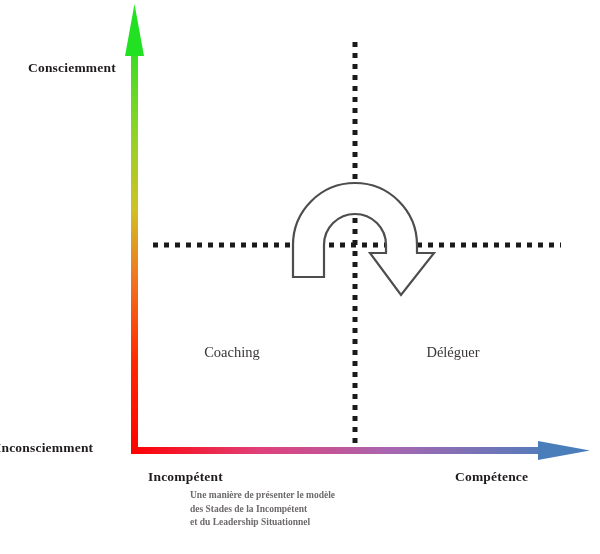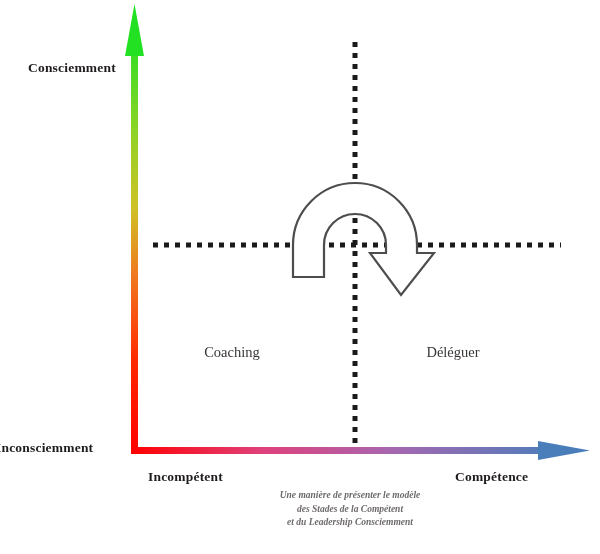--- a/index.html
+++ b/index.html
@@ -81,23 +81,21 @@
     top: 344px;
     width: 120px;
     text-align: center;
   }
 
   #caption {
     position: absolute;
     left: 190px;
     top: 489px;
     width: 320px;
-    text-align: center;
     font-family: "Liberation Serif", "DejaVu Serif", serif;
-    font-style: italic;
     font-weight: bold;
     font-size: 9.5px;
     line-height: 13.5px;
     color: #6e6a6c;
   }
   #caption div { white-space: nowrap; }
 </style>
 </head>
 <body>
 
@@ -157,17 +155,17 @@
   <div class="axis-label" id="label-competent">Compétence</div>
 
 
 
   <div class="quadrant-label" id="quadrant-directif">Coaching</div>
 
   <div class="quadrant-label" id="quadrant-deleguer">Déléguer</div>
 
   <div id="caption">
     <div>Une manière de présenter le modèle</div>
-    <div>des Stades de la Compétent</div>
-    <div>et du Leadership Consciemment</div>
+    <div>des Stades de la Incompétent</div>
+    <div>et du Leadership Situationnel</div>
   </div>
 
 </div>
 
 </body></html>

